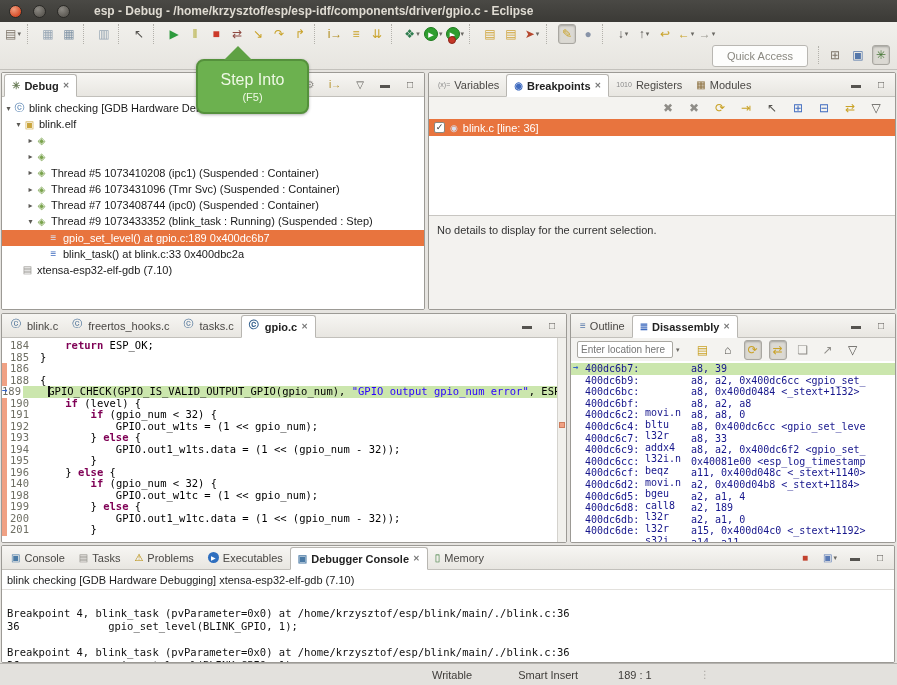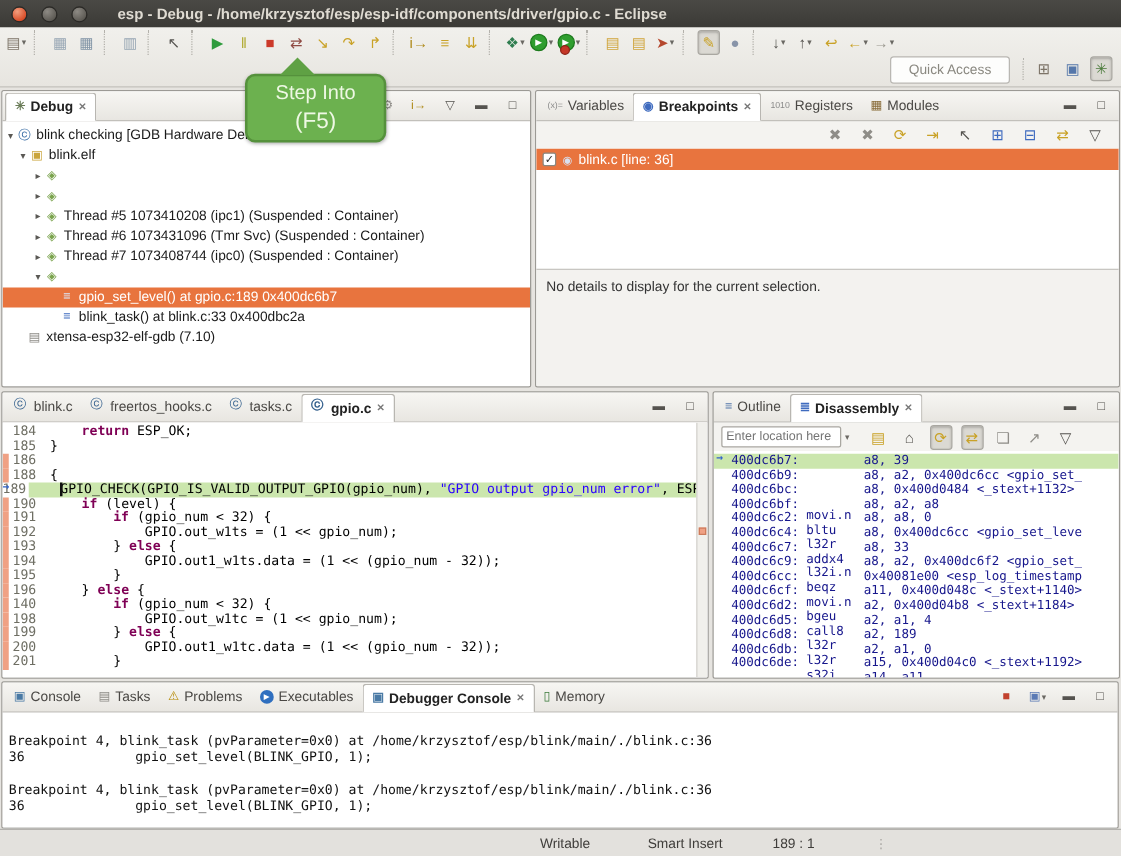--- a/index.html
+++ b/index.html
@@ -38,21 +38,21 @@
 
   
   #tooltip { position:absolute; left:196px; top:59px; width:113px; height:55px; z-index:60;
     background:var(--tt,#6cb14f); border:2px solid #55913c; border-radius:8px;
     display:flex; flex-direction:column; align-items:center; justify-content:center;
     color:#eef8e4; box-shadow:0 1px 3px rgba(0,0,0,.3); }
   #tooltip::before { content:""; position:absolute; top:-15px; left:26px; width:0; height:0;
     border-left:14px solid transparent; border-right:14px solid transparent;
     border-bottom:14px solid #5fa144; }
   #tooltip .l1 { font-size:16px; }
-  #tooltip .l2 { font-size:18px; margin-top:2px; }
+  #tooltip .l2 { font-size:11px; margin-top:2px; }
 
   
   .view { position:absolute; background:#fff; border:1px solid #9c9a95; border-radius:2px;
     display:flex; flex-direction:column; overflow:hidden; }
   .tabbar { height:24px; min-height:24px; background:linear-gradient(#f7f6f3,#e8e6e1);
     border-bottom:1px solid #c2c0bb; display:flex; align-items:flex-end; padding-left:2px; position:relative; }
   .tab { height:23px; display:flex; align-items:center; gap:4px; padding:0 7px; font-size:11px;
     color:#4a4845; white-space:nowrap; }
   .tab.active { background:#fff; border:1px solid #b8b6b1; border-bottom:1px solid #fff;
     border-radius:3px 3px 0 0; font-weight:bold; color:#222; margin-bottom:-1px; }
@@ -444,20 +444,21 @@
 
       <div class="trow" style="padding-left: 24px;">
         <span class="exp">▸</span>
         <span class="tic" style="color: rgb(122, 163, 77);">◈</span>
         <span class="ttext">Thread #7 1073408744 (ipc0) (Suspended : Container)</span>
       </div>
 
       <div class="trow" style="padding-left: 24px;">
         <span class="exp">▾</span>
         <span class="tic" style="color: rgb(122, 163, 77);">◈</span>
+        <span class="ttext">Thread #9 1073433352 (blink_task : Running) (Suspended : Step)</span>
       </div>
 
       <div class="trow selected" style="padding-left: 36px;">
         <span class="exp"></span>
         <span class="tic" style="color: rgb(220, 230, 248);">≡</span>
         <span class="ttext">gpio_set_level() at gpio.c:189 0x400dc6b7</span>
       </div>
 
       <div class="trow" style="padding-left: 36px;">
         <span class="exp"></span>
@@ -984,20 +985,21 @@
 
         </span>
 
         <span class="tbi">
           <span class="g" style="color: rgb(85, 83, 79);">□</span>
 
         </span>
       </span>
   </div>
   <div id="console-body">
+    <div id="console-header">blink checking [GDB Hardware Debugging] xtensa-esp32-elf-gdb (7.10)</div>
     <div id="console-lines">
 
         <div class="con-line"></div>
 
         <div class="con-line">Breakpoint 4, blink_task (pvParameter=0x0) at /home/krzysztof/esp/blink/main/./blink.c:36</div>
 
         <div class="con-line">36              gpio_set_level(BLINK_GPIO, 1);</div>
 
         <div class="con-line"></div>
 

